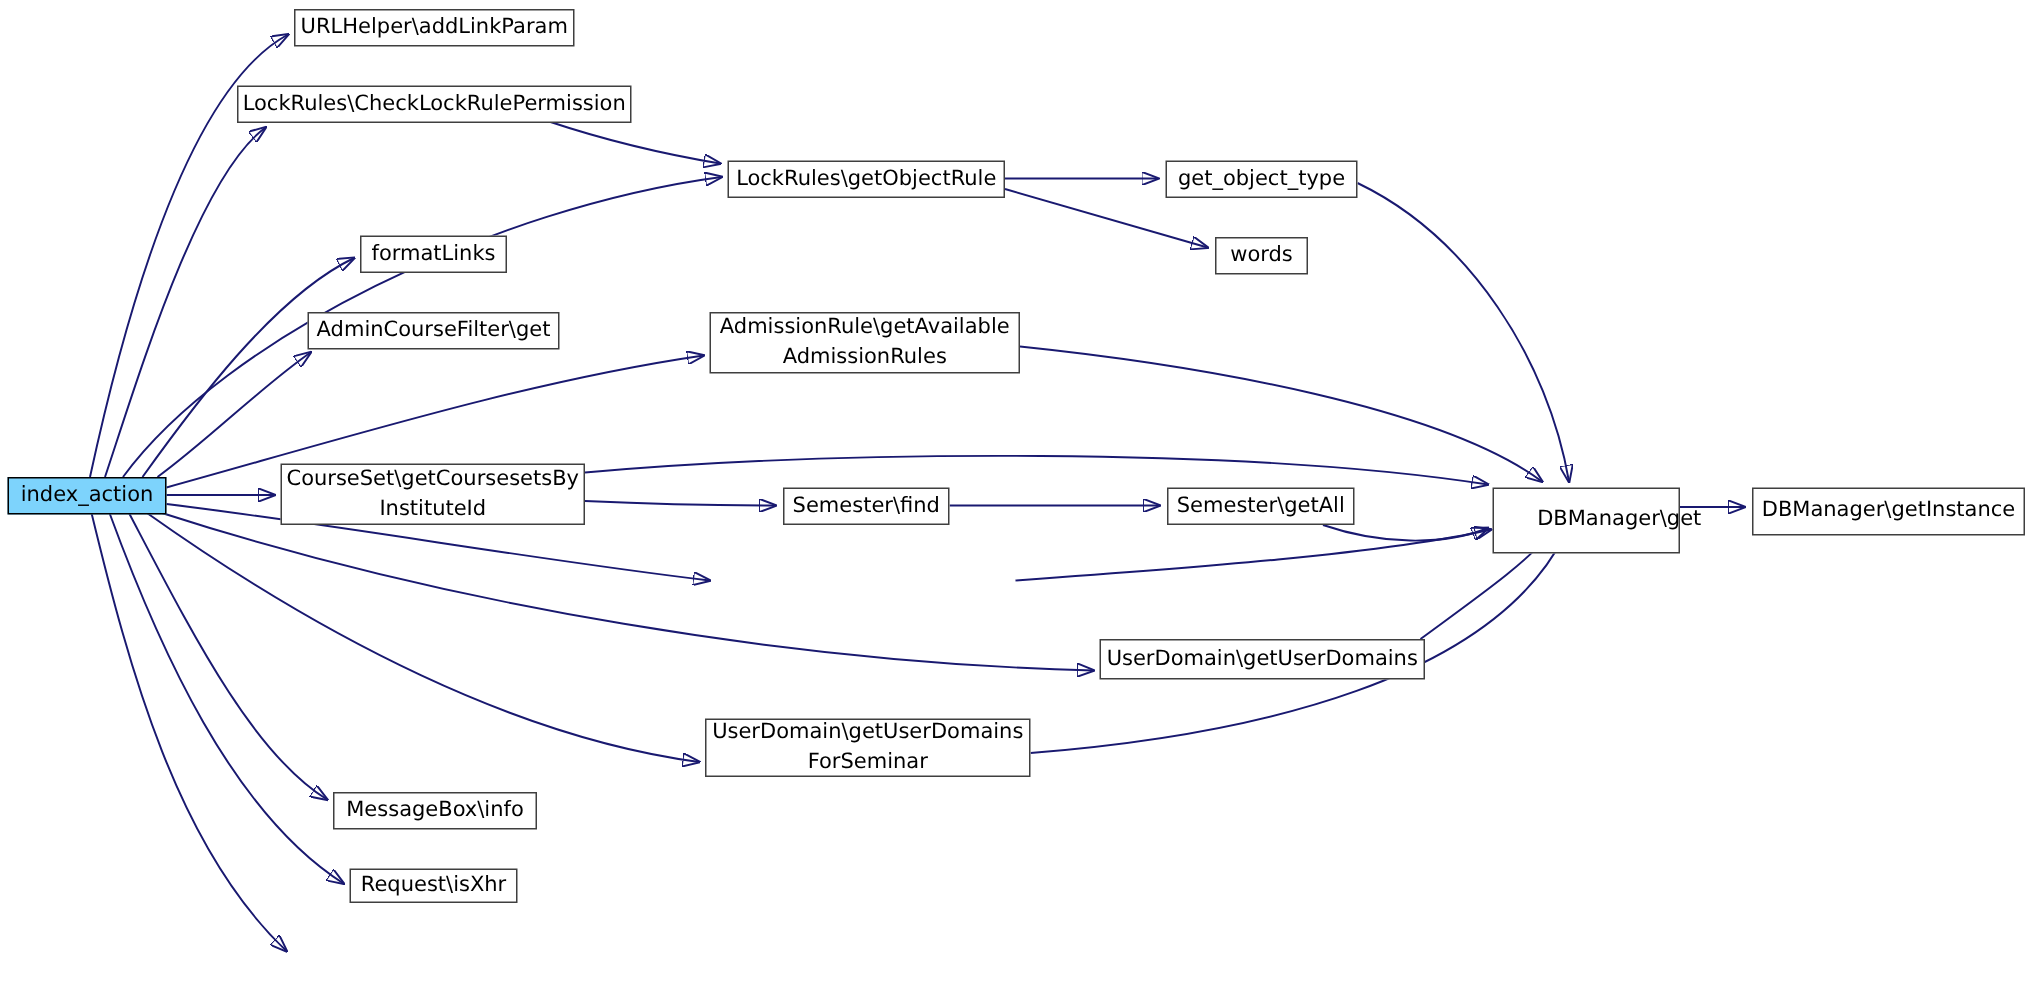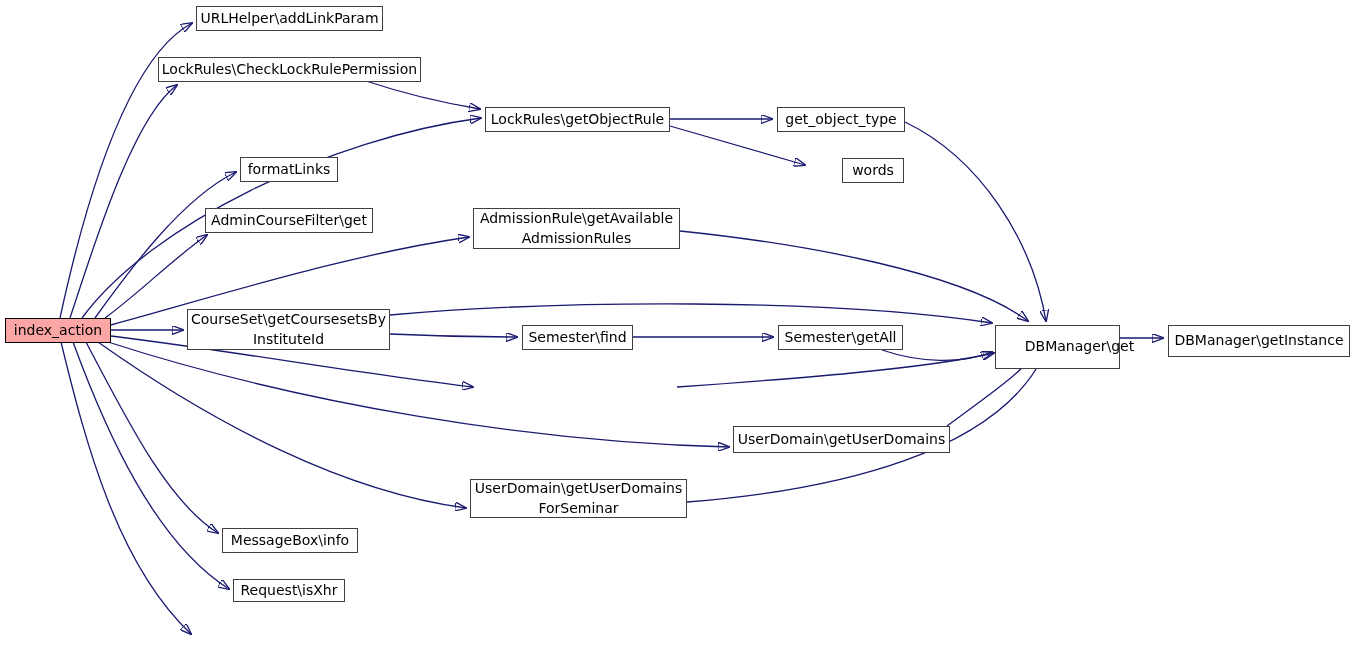--- a/index.html
+++ b/index.html
@@ -26,21 +26,21 @@
     font-size: 14px;
     line-height: 1.4;
     display: flex;
     align-items: center;
     justify-content: center;
     text-align: center;
     white-space: pre-line;
     cursor: pointer;
   }
   .node.highlight {
-    background: #fca5a5;
+    background: #7dd3fc;
     border: 1px solid #000000;
   }
 </style>
 </head>
 <body>
 
 <div id="graph">
 
   <svg id="edge-layer" width="1352" height="661" viewBox="0 0 1352 661" xmlns="http://www.w3.org/2000/svg">
     <defs>
@@ -80,21 +80,21 @@
   <div class="node highlight" style="left:5px; top:318px; width:106px; height:25px;">index_action</div>
 
   <div class="node" style="left:196px; top:6px; width:187px; height:25px;">URLHelper\addLinkParam</div>
 
   <div class="node" style="left:158px; top:57px; width:263px; height:25px;">LockRules\CheckLockRulePermission</div>
 
   <div class="node" style="left:485px; top:107px; width:185px; height:25px;">LockRules\getObjectRule</div>
 
   <div class="node" style="left:777px; top:107px; width:128px; height:25px;">get_object_type</div>
 
-  <div class="node" style="left:810px; top:158px; width:62px; height:25px;margin-left:32px;">words</div>
+  <div class="node" style="left:810px; top:158px; width:62px; height:25px;">words</div>
 
   <div class="node" style="left:240px; top:157px; width:98px; height:25px;">formatLinks</div>
 
   <div class="node" style="left:473px; top:208px; width:207px; height:41px;">AdmissionRule\getAvailable
 AdmissionRules</div>
 
   <div class="node" style="left:205px; top:208px; width:168px; height:25px;">AdminCourseFilter\get</div>
 
   <div class="node" style="left:187px; top:309px; width:203px; height:41px;">CourseSet\getCoursesetsBy
 InstituteId</div>

